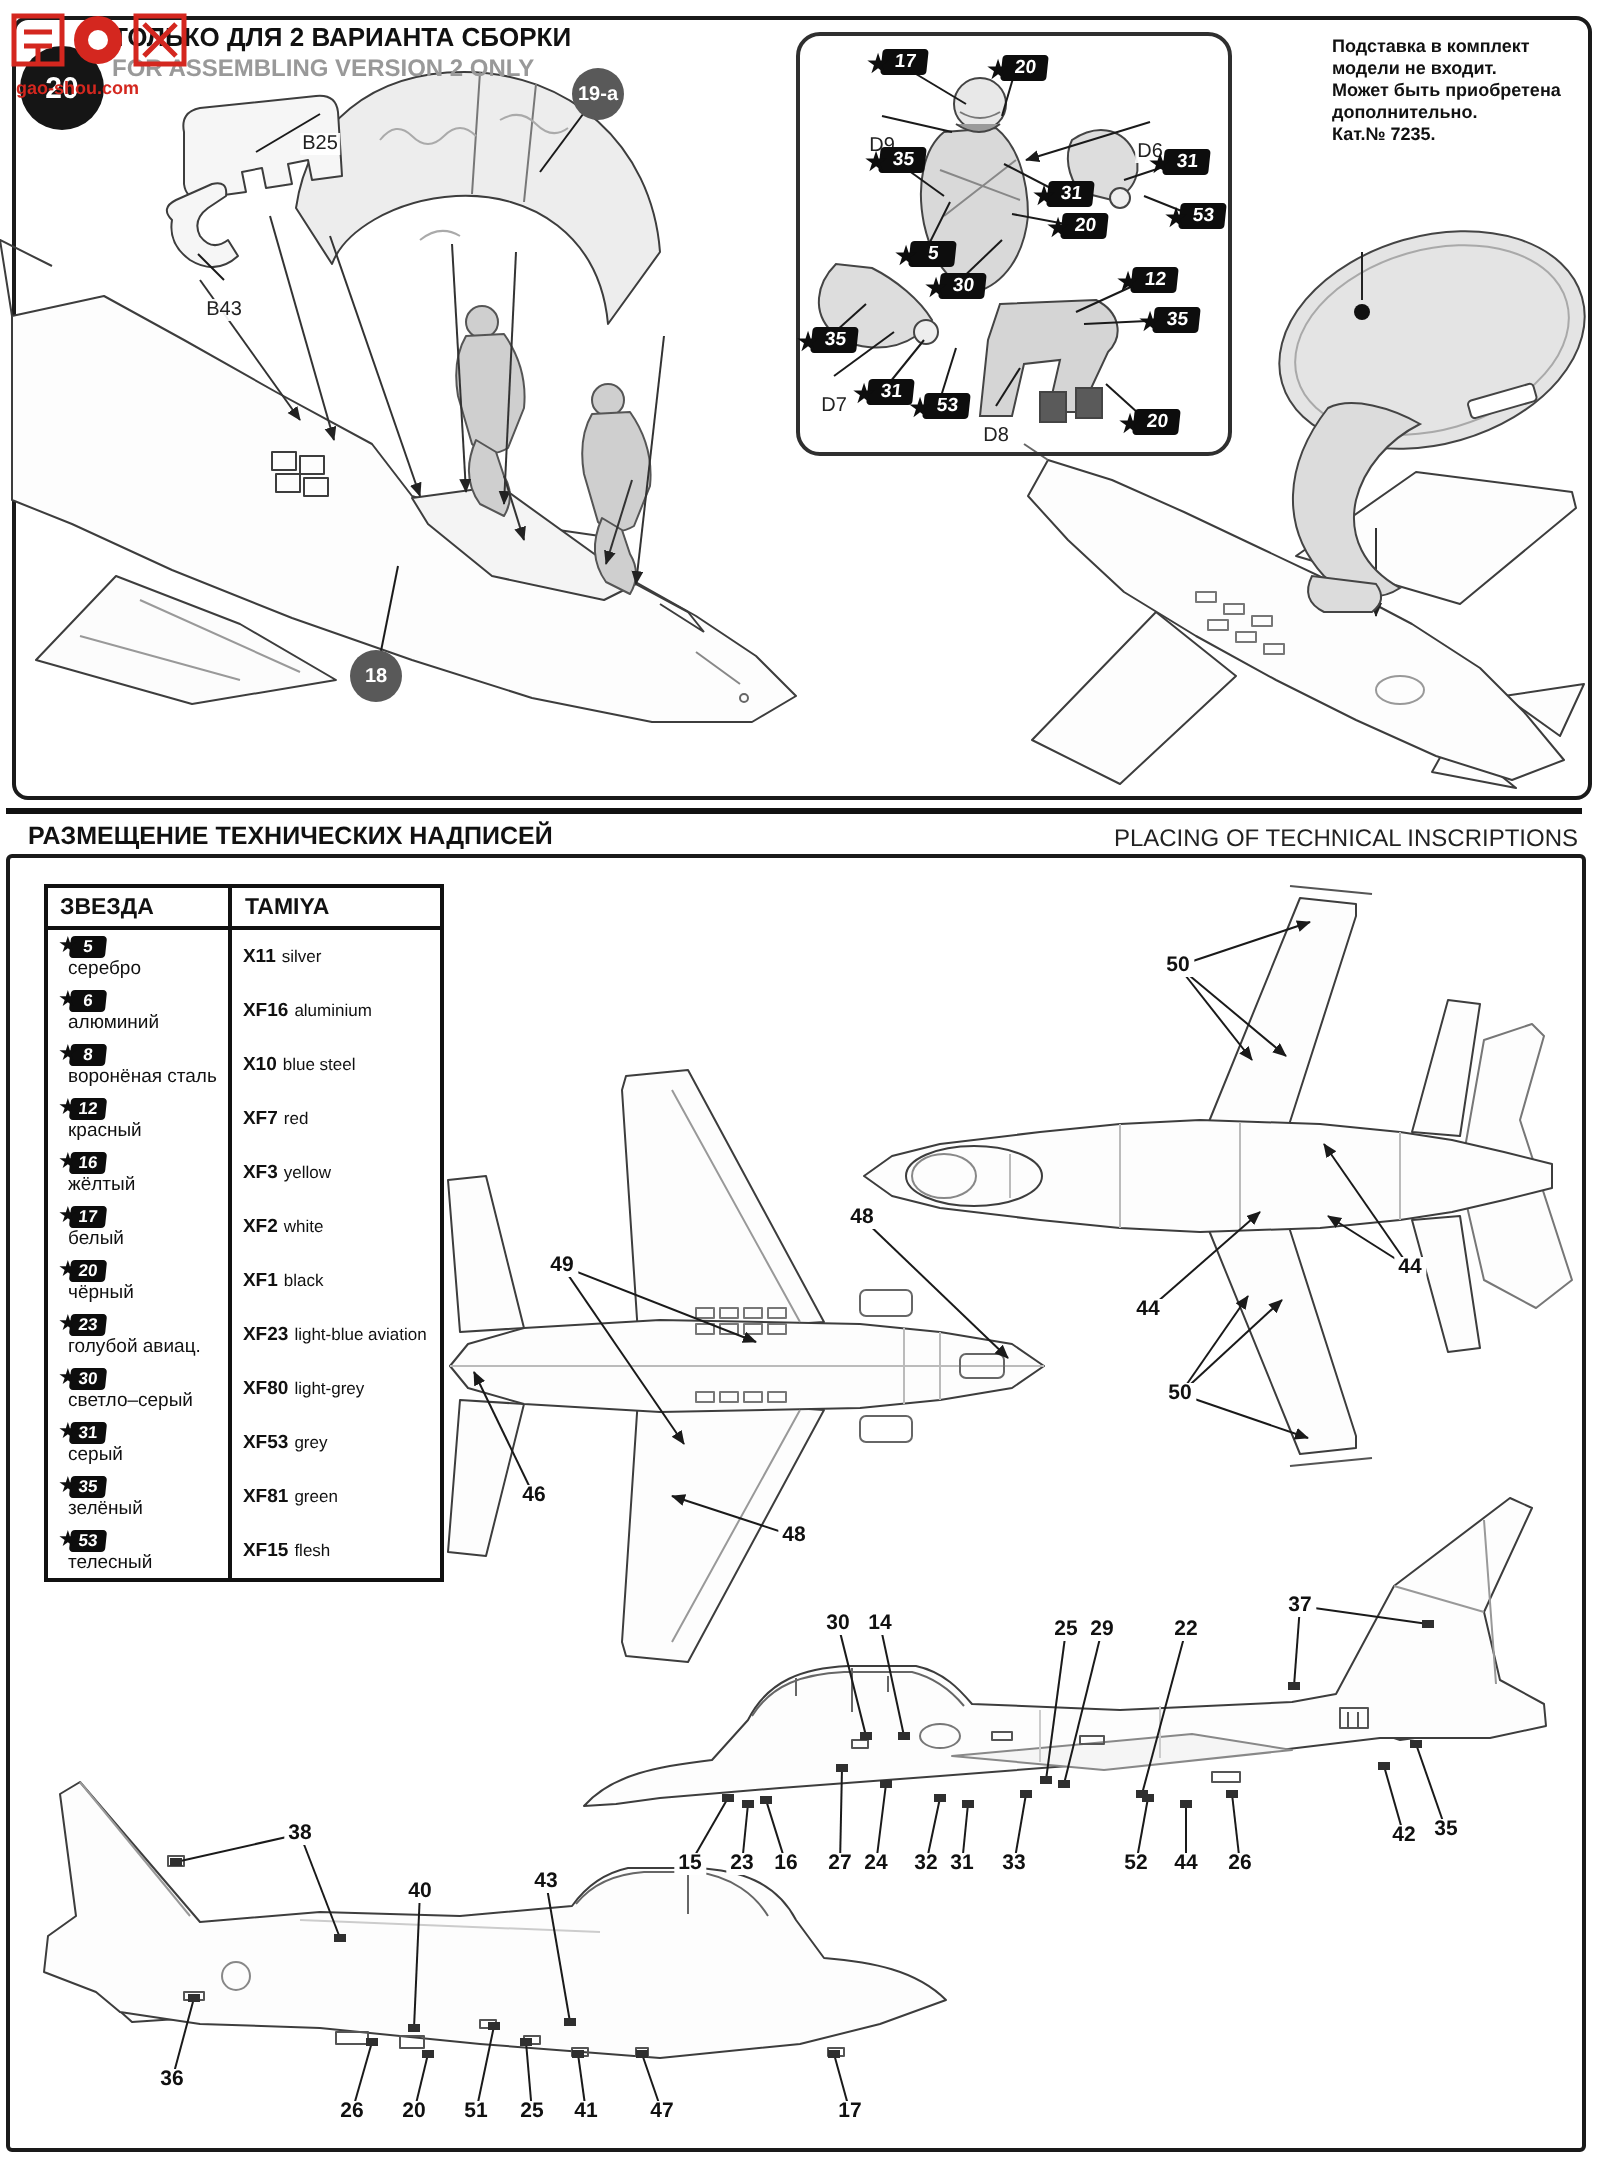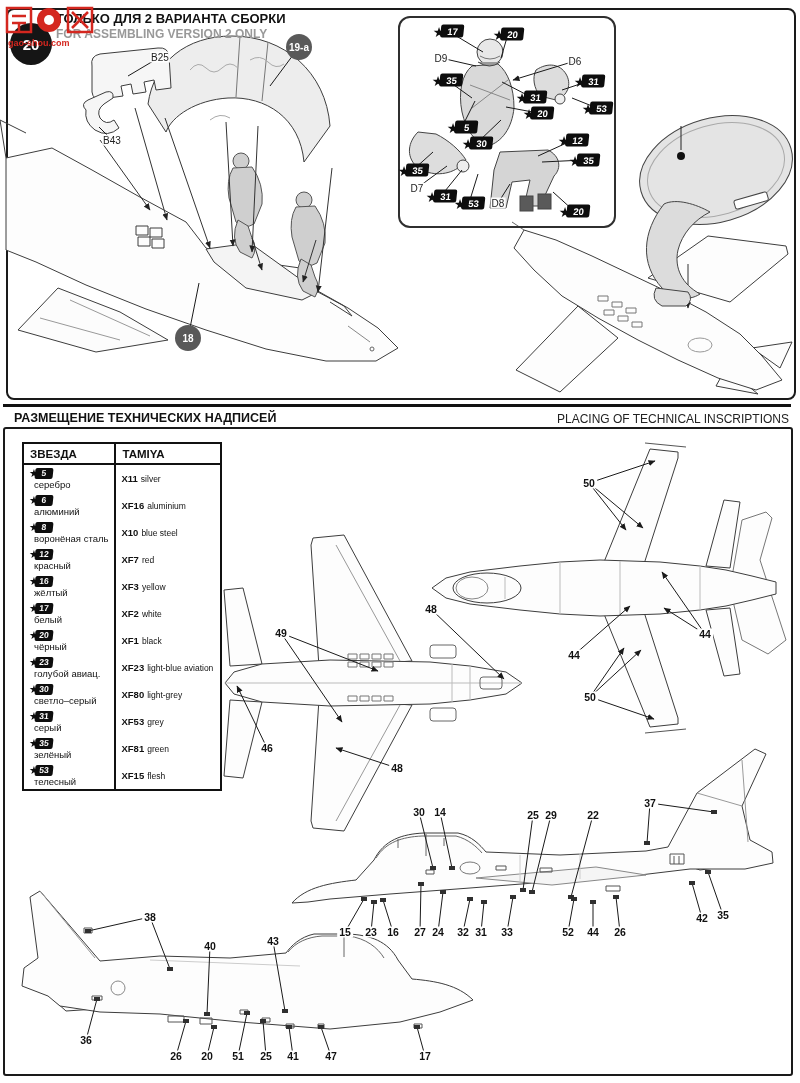--- a/index.html
+++ b/index.html
@@ -9,21 +9,21 @@
   #top-box{left:6px;top:8px;width:786px;height:388px;border-radius:8px;}
   #lower-box{left:3px;top:427px;width:786px;height:645px;border-radius:3px;}
   #art,#leaders{position:absolute;left:0;top:0;z-index:1;}
   #leaders{z-index:2;}
   #callout-layer{position:absolute;left:0;top:0;width:800px;height:1083px;z-index:4;pointer-events:none;}
   .leader{stroke:#1a1a1a;stroke-width:1;}
   .mark{fill:#2f2f2f;}
   
   .co{position:absolute;transform:translate(-50%,-50%);white-space:nowrap;}
   .co.num{font-weight:bold;font-size:10.5px;line-height:11px;background:#fff;padding:0 2px;}
-  .co.part{font-size:10px;color:#222;background:rgba(255,255,255,.92);padding:0 1px;}
+  .co.part{font-size:10px;color:#222;background:rgba(255,255,255,.92);padding:0 1px;margin-top:15px;}
   .co.flag{display:flex;align-items:center;}
   .star{color:#0d0d0d;font-size:14px;line-height:12px;margin-right:-5px;position:relative;z-index:1;}
   .rib{background:#0d0d0d;color:#fff;font-weight:bold;font-size:9.5px;line-height:13px;
        padding:0 5px 0 6px;transform:skewX(-6deg);border-radius:2px;min-width:12px;text-align:center;}
   .co.badge{width:26px;height:26px;border-radius:50%;background:#595959;color:#fff;
        font-size:10px;font-weight:bold;display:flex;align-items:center;justify-content:center;}
   .co.badge-dark{width:42px;height:42px;border-radius:50%;background:#151515;color:#fff;
        font-size:15px;font-weight:bold;display:flex;align-items:center;justify-content:center;z-index:3;}
   
   #title-ru{position:absolute;left:56px;top:11px;font-size:13px;font-weight:bold;z-index:5;}
@@ -365,20 +365,25 @@
     </svg>
     <span class="url">gao-shou.com</span>
   </div>
 
   <div id="title-ru">ТОЛЬКО ДЛЯ 2 ВАРИАНТА СБОРКИ</div>
   <div id="title-en">FOR ASSEMBLING VERSION 2 ONLY</div>
 
   <div id="inset"></div>
 
   <div id="note">
+    <div class="ru">Подставка в комплект
+модели не входит.
+Может быть приобретена
+дополнительно.
+Кат.№ 7235.</div>
   </div>
 
   <div id="band">
     <div class="ru">РАЗМЕЩЕНИЕ ТЕХНИЧЕСКИХ НАДПИСЕЙ</div>
     <div class="en">PLACING OF TECHNICAL INSCRIPTIONS</div>
   </div>
 
   <table id="color-table">
     <thead>
       <tr>

